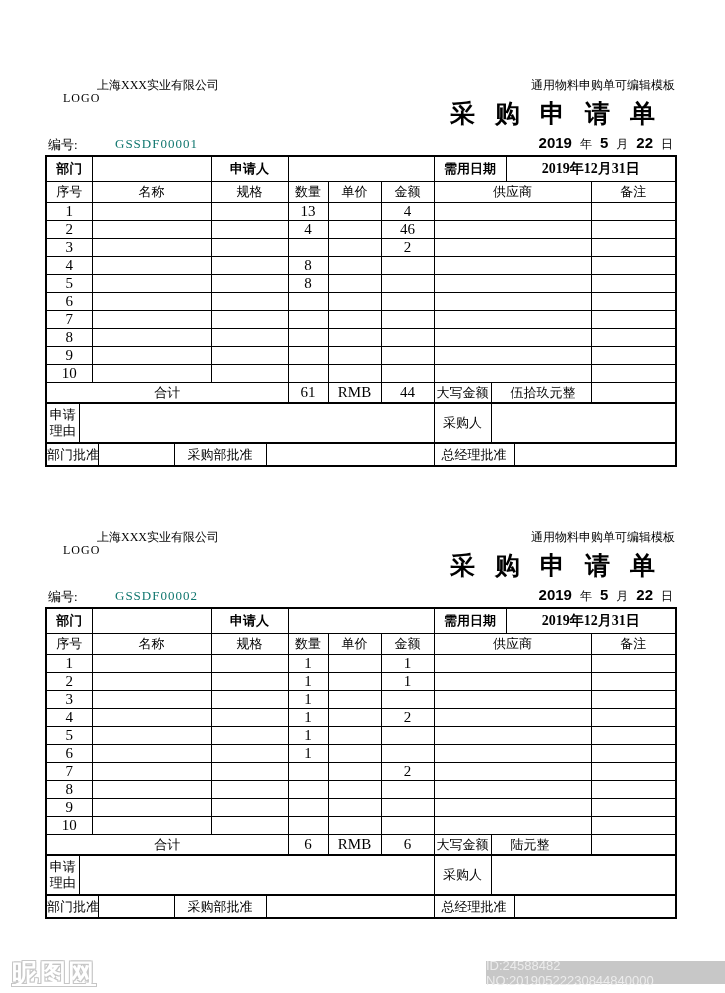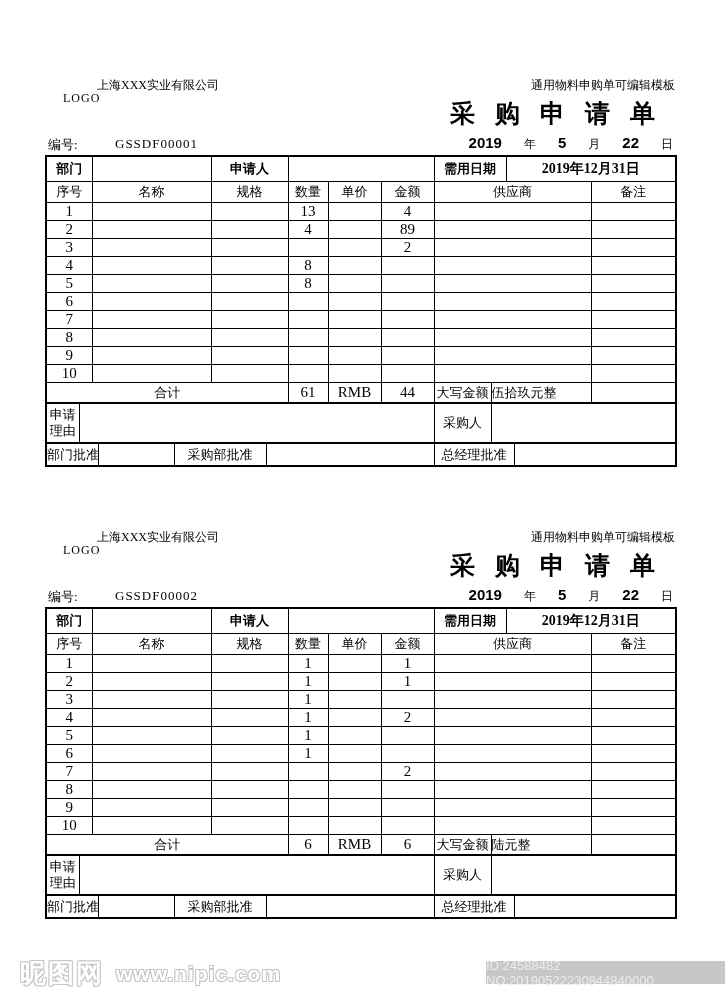--- a/index.html
+++ b/index.html
@@ -13,42 +13,43 @@
   .logo-text{position:absolute;left:63px;top:16px;letter-spacing:1px;}
   .company-name{position:absolute;left:97px;top:2px;}
   .template-note{position:absolute;right:50px;top:2px;margin-left:32px;}
   .title{
     margin:6px 0 0 45px;width:630px;height:30px;line-height:30px;
     text-align:right;font-size:25px;font-weight:bold;letter-spacing:20px;
     text-indent:20px;white-space:nowrap;
   }
   .no-row{position:relative;margin:4px 0 2px 45px;width:630px;height:20px;font-size:13px;}
   .no-label{position:absolute;left:3px;top:3px;}
-  .no-value{position:absolute;left:70px;top:3px;color:#000000;letter-spacing:1px;}
-  .date-line{position:absolute;right:2px;top:1px;display:flex;align-items:baseline;gap:22px;font-size:12px;}
+  .no-value{position:absolute;left:70px;top:3px;color:#0f766e;letter-spacing:1px;}
+  .date-line{position:absolute;right:2px;top:1px;display:flex;align-items:baseline;gap:8px;font-size:12px;}
   .date-line b{font-size:15px;font-family:"Liberation Sans","DejaVu Sans",sans-serif;}
   table{border-collapse:collapse;table-layout:fixed;margin-left:45px;width:630px;border:2px solid #000;}
   td{border:1px solid #000;text-align:center;padding:0;font-size:13px;overflow:hidden;white-space:nowrap;}
   .stack{margin-top:-2px;}
   tr.r-top td{height:24px;font-weight:bold;}
   tr.r-head td{height:20px;}
   tr.r-data td{height:17px;}
   tr.r-total td{height:19px;}
   tr.r-reason td{height:38px;}
   tr.r-approve td{height:21px;}
   .num{font-family:"Liberation Serif","DejaVu Serif",serif;font-size:15px;}
   .bold{font-weight:bold;font-size:14px;}
-  .words{text-align:left;padding-left:0;}
+  .words{text-align:left;padding-left:19px;}
   .reason-label div{line-height:16px;font-size:13px;}
   
   .nipic-mark{
-    position:absolute;left:20px;top:956px;display:flex;align-items:center;gap:12px;
+    position:absolute;left:12px;top:956px;display:flex;align-items:center;gap:6px;
     color:#ffffff;font-weight:bold;
     text-shadow:-1px -1px 0 #c6c6c6,1px -1px 0 #c6c6c6,-1px 1px 0 #c6c6c6,1px 1px 0 #c6c6c6,0 1px 0 #cfcfcf;
     font-family:"Liberation Sans","DejaVu Sans",sans-serif;
+    text-decoration:underline;
   }
   .nipic-logo{font-size:26px;letter-spacing:2px;}
   .nipic-url{font-size:21px;letter-spacing:1px;}
   .id-strip{
     position:absolute;left:486px;right:0;top:961px;height:23px;background:#c7c7c7;
     display:flex;align-items:center;justify-content:center;
     color:#ececec;font-size:13px;font-family:"Liberation Sans","DejaVu Sans",sans-serif;
   }
 </style>
 </head>
@@ -116,21 +117,21 @@
           <td class="num">4</td>
           <td class="num" colspan="3"></td>
           <td class="num"></td>
         </tr>
         <tr class="r-data">
           <td class="num">2</td>
           <td class="num"></td>
           <td class="num"></td>
           <td class="num">4</td>
           <td class="num"></td>
-          <td class="num">89</td>
+          <td class="num">46</td>
           <td class="num" colspan="3"></td>
           <td class="num"></td>
         </tr>
         <tr class="r-data">
           <td class="num">3</td>
           <td class="num"></td>
           <td class="num"></td>
           <td class="num"></td>
           <td class="num"></td>
           <td class="num">2</td>
@@ -463,17 +464,16 @@
       <td></td>
       <td>总经理批准</td>
       <td></td>
     </tr>
   </tbody>
     </table>
 </section>
 
 <div class="nipic-mark">
   <span class="nipic-logo">昵图网</span>
-  <span class="nipic-url">www.nipic.com</span>
 </div>
 <div class="id-strip">
   <span>ID:24588482 NO:20190522230844840000</span>
 </div>
 
 </body></html>

